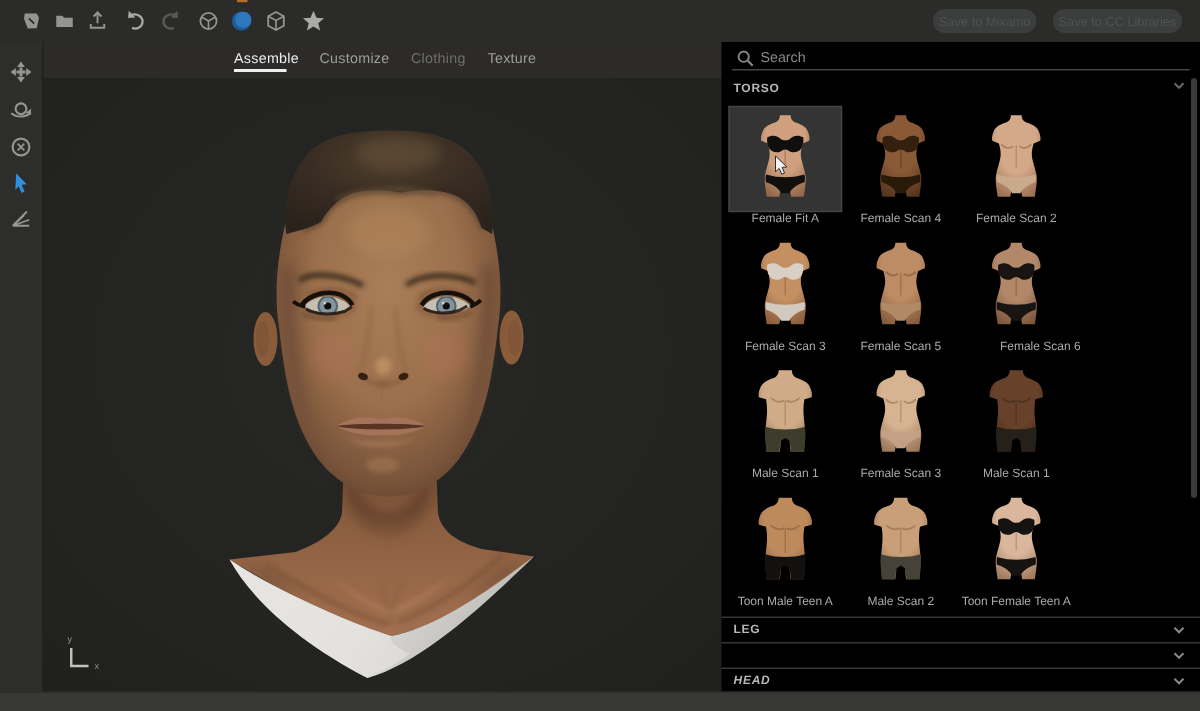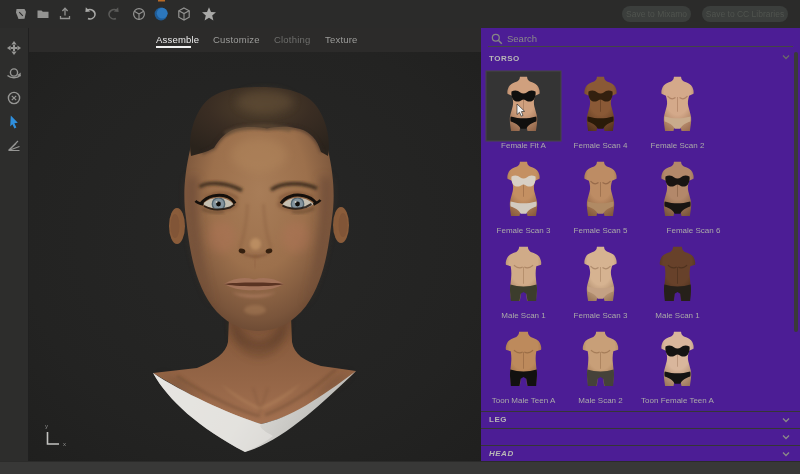--- a/index.html
+++ b/index.html
@@ -9,21 +9,21 @@
   
   #topbar{left:0;top:0;width:800px;height:28px;background:#2b2b2a;border-bottom:1px solid #222;}
   
   #sidebar{left:0;top:28px;width:28px;height:436px;background:#2d2d2c;border-right:1px solid #202020;}
   
   #tabbar{left:29px;top:28px;width:452px;height:24px;background:#2c2b2a;}
   .tab{position:absolute;top:6px;font-size:9.5px;letter-spacing:0.2px;}
   
   #viewport{left:29px;top:52px;width:452px;height:410px;background:#242423;}
   
-  #rpanel{left:481px;top:28px;width:319px;height:434px;background:#4c1d95;}
+  #rpanel{left:481px;top:28px;width:319px;height:434px;background:#000000;}
   .celllabel{position:absolute;width:75px;text-align:center;font-size:8px;color:#aaaaa8;white-space:nowrap;}
   .sechead{position:absolute;left:8px;font-size:8px;font-weight:bold;color:#b8b8b6;letter-spacing:0.5px;}
   .secline{position:absolute;left:0;width:319px;height:1px;background:#363635;}
   .chev{position:absolute;width:8px;height:8px;}
   
   #botbar{left:0;top:461px;width:800px;height:13px;background:#383837;border-top:1px solid #2b2b2a;}
   
   .topbtn{position:absolute;top:6px;height:16px;border-radius:8px;background:#3b3e3c;
      color:#50544f;font-size:8.5px;text-align:center;line-height:16px;}
 </style>

